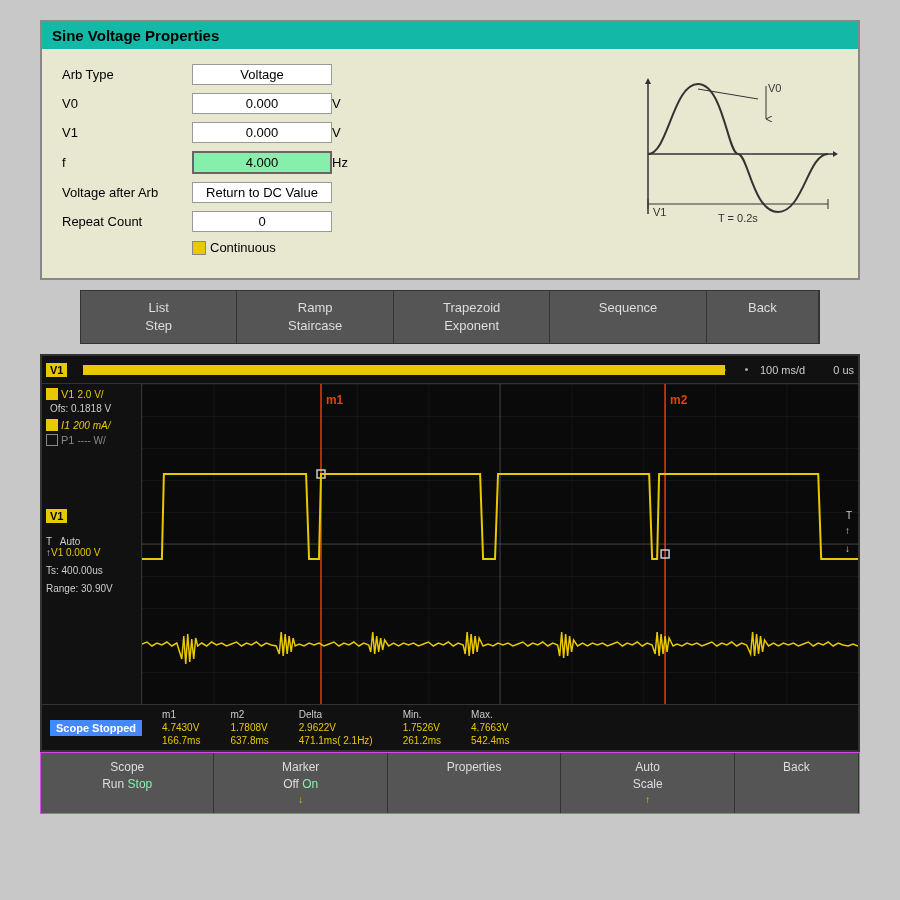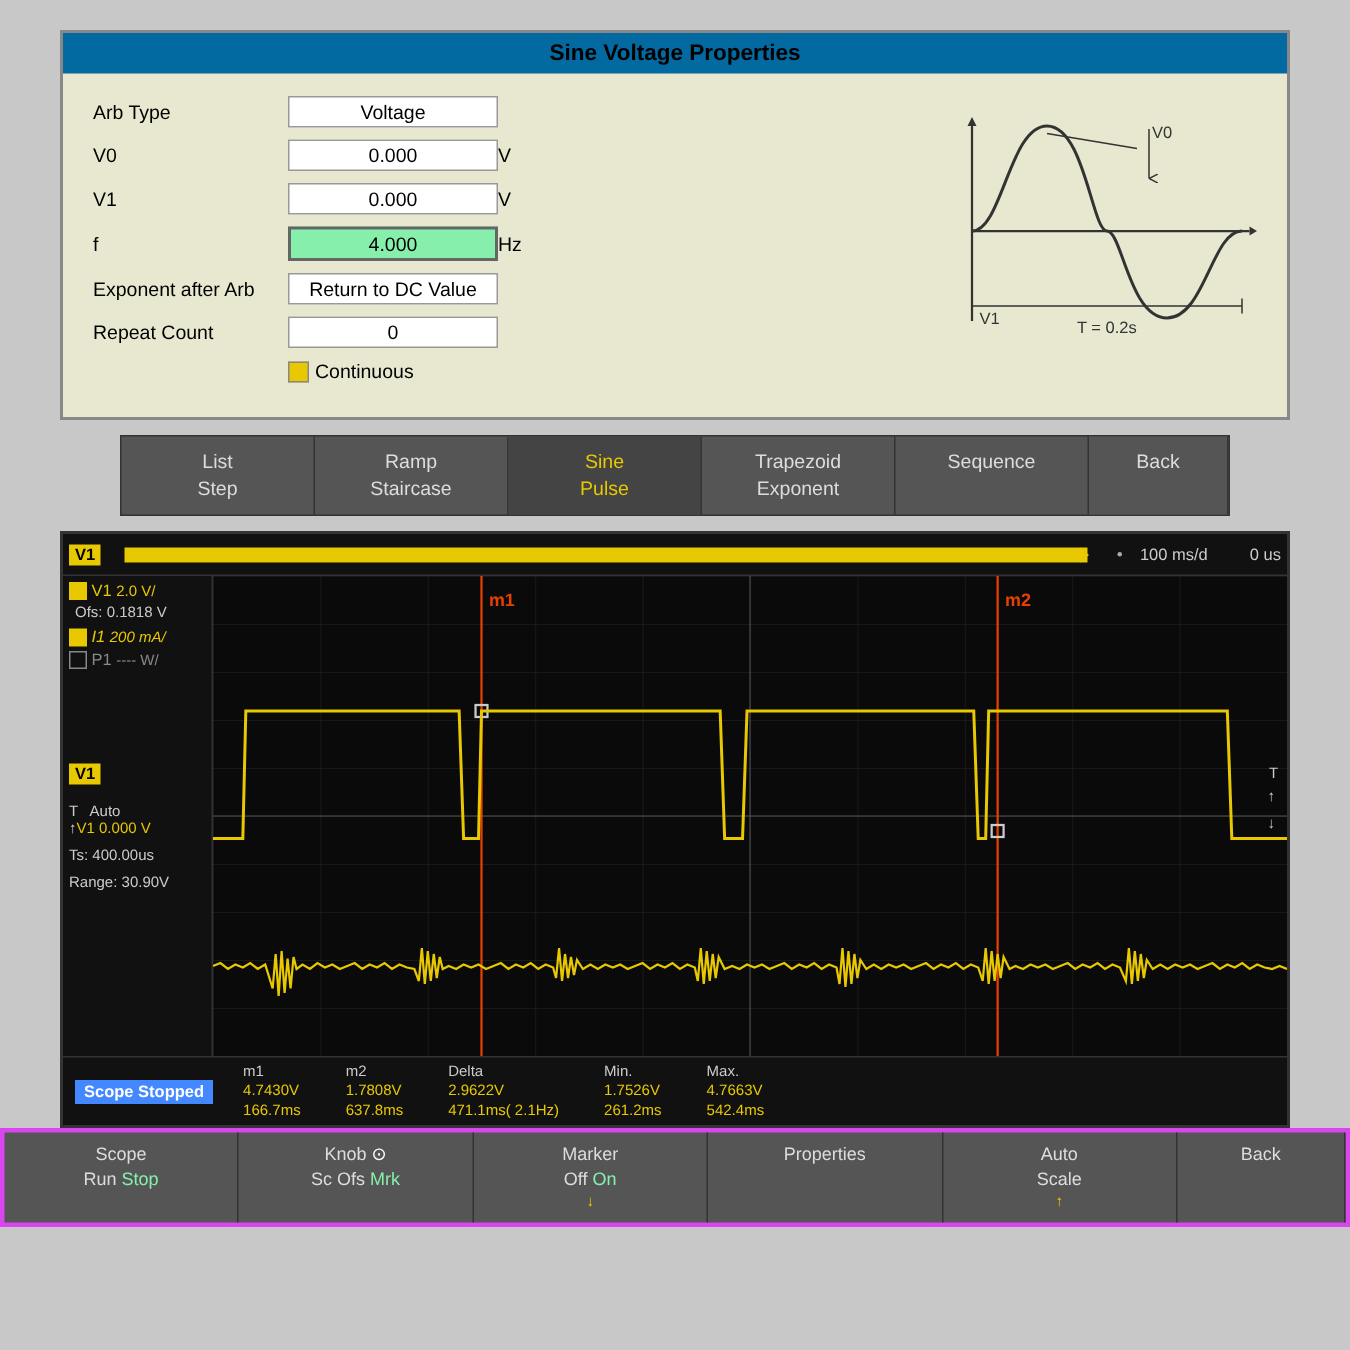--- a/index.html
+++ b/index.html
@@ -17,26 +17,25 @@
     }
 
     
     .top-panel {
       width: 820px;
       background: #e8e8d0;
       border: 2px solid #888;
       margin-bottom: 10px;
     }
     .panel-title {
-      background: #0369a1;
+      background: #14b8a6;
       color: #000;
       font-weight: bold;
       font-size: 15px;
       padding: 5px 10px;
-      text-align: center;
     }
     .panel-content {
       display: flex;
       padding: 15px 20px;
       gap: 20px;
     }
     .form-section {
       flex: 1;
     }
     .form-row {
@@ -230,24 +229,24 @@
     .marker-col {
       display: flex;
       flex-direction: column;
       gap: 2px;
     }
     .marker-col-header { color: #ccc; font-size: 10px; }
     .marker-col-val { color: #e8c800; font-size: 10px; }
 
     
     .bottom-toolbar {
-      width: 900px;
+      width: 820px;
       background: #555;
       display: flex;
-      border: 3px solid #d946ef;
+      border: 1px solid #d946ef;
       margin-top: 0;
     }
     .toolbar-item {
       flex: 1;
       padding: 6px 4px;
       text-align: center;
       color: #ddd;
       font-size: 12px;
       border-right: 1px solid #333;
       line-height: 1.4;
@@ -281,21 +280,21 @@
             <div class="form-label">V1</div>
             <div class="form-input">0.000</div>
             <div class="form-unit">V</div>
           </div>
           <div class="form-row">
             <div class="form-label">f</div>
             <div class="form-input active">4.000</div>
             <div class="form-unit">Hz</div>
           </div>
           <div class="form-row">
-            <div class="form-label">Exponent after Arb</div>
+            <div class="form-label">Voltage after Arb</div>
             <div class="form-input">Return to DC Value</div>
           </div>
           <div class="form-row">
             <div class="form-label">Repeat Count</div>
             <div class="form-input">0</div>
           </div>
         </div>
       <div class="form-row">
         <div class="form-label"></div>
         <div class="checkbox-row">
@@ -336,22 +335,20 @@
     </div>
   </div>
 </div>
 
 <div class="tab-bar">
   <div id="tabs-container" style="display:flex;width:100%;">
       <div class="tab" style="white-space: pre-line;">List
 Step</div>
       <div class="tab" style="white-space: pre-line;">Ramp
 Staircase</div>
-      <div class="tab active" style="white-space: pre-line;">Sine
-Pulse</div>
       <div class="tab" style="white-space: pre-line;">Trapezoid
 Exponent</div>
       <div class="tab" style="white-space: pre-line;">Sequence</div>
       <div class="tab back" style="white-space: pre-line;">Back</div>
     </div>
 </div>
 
 <div class="scope-panel">
 
   <div class="scope-header">
@@ -507,24 +504,20 @@
     </div>
   </div>
 </div>
 
 <div class="bottom-toolbar">
   <div class="toolbar-item">
     <div>Scope</div>
     <div>Run <span class="highlight">Stop</span></div>
   </div>
   <div class="toolbar-item">
-    <div>Knob <span style="color:#fff;">⊙</span></div>
-    <div>Sc Ofs <span class="highlight">Mrk</span></div>
-  </div>
-  <div class="toolbar-item">
     <div>Marker</div>
     <div>Off <span class="highlight">On</span></div>
     <div class="arrow-down">↓</div>
   </div>
   <div class="toolbar-item">
     <div>Properties</div>
     <div>&nbsp;</div>
   </div>
   <div class="toolbar-item">
     <div>Auto</div>

